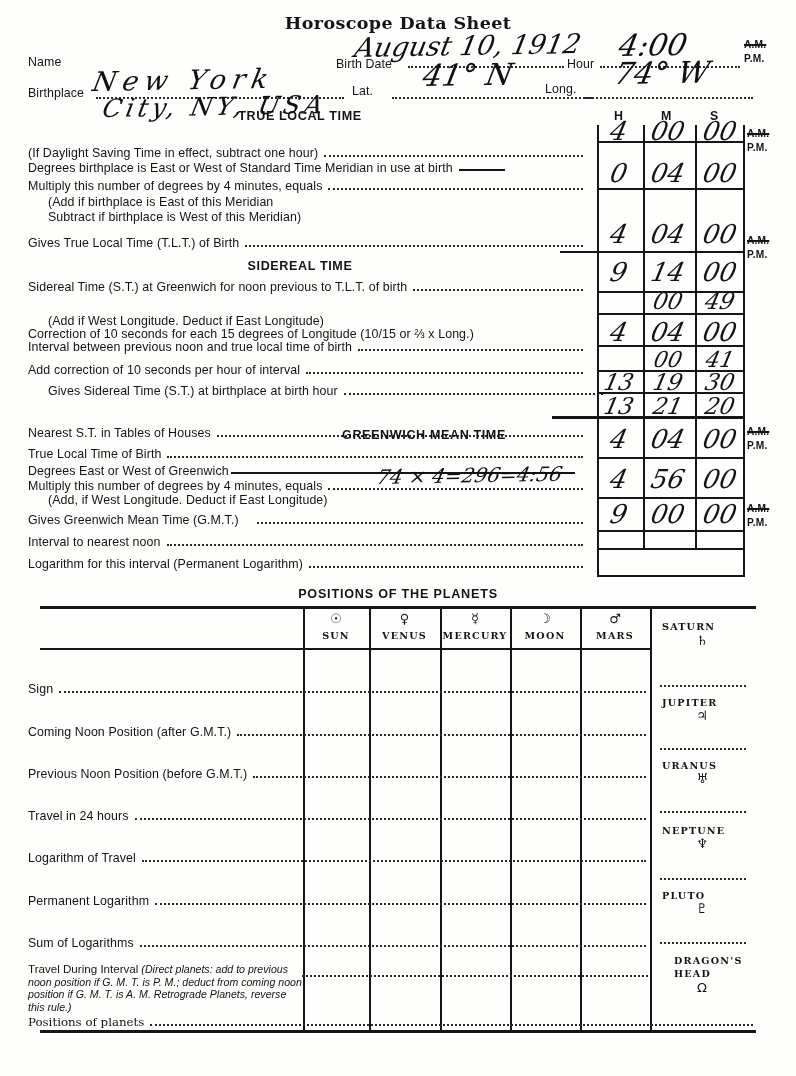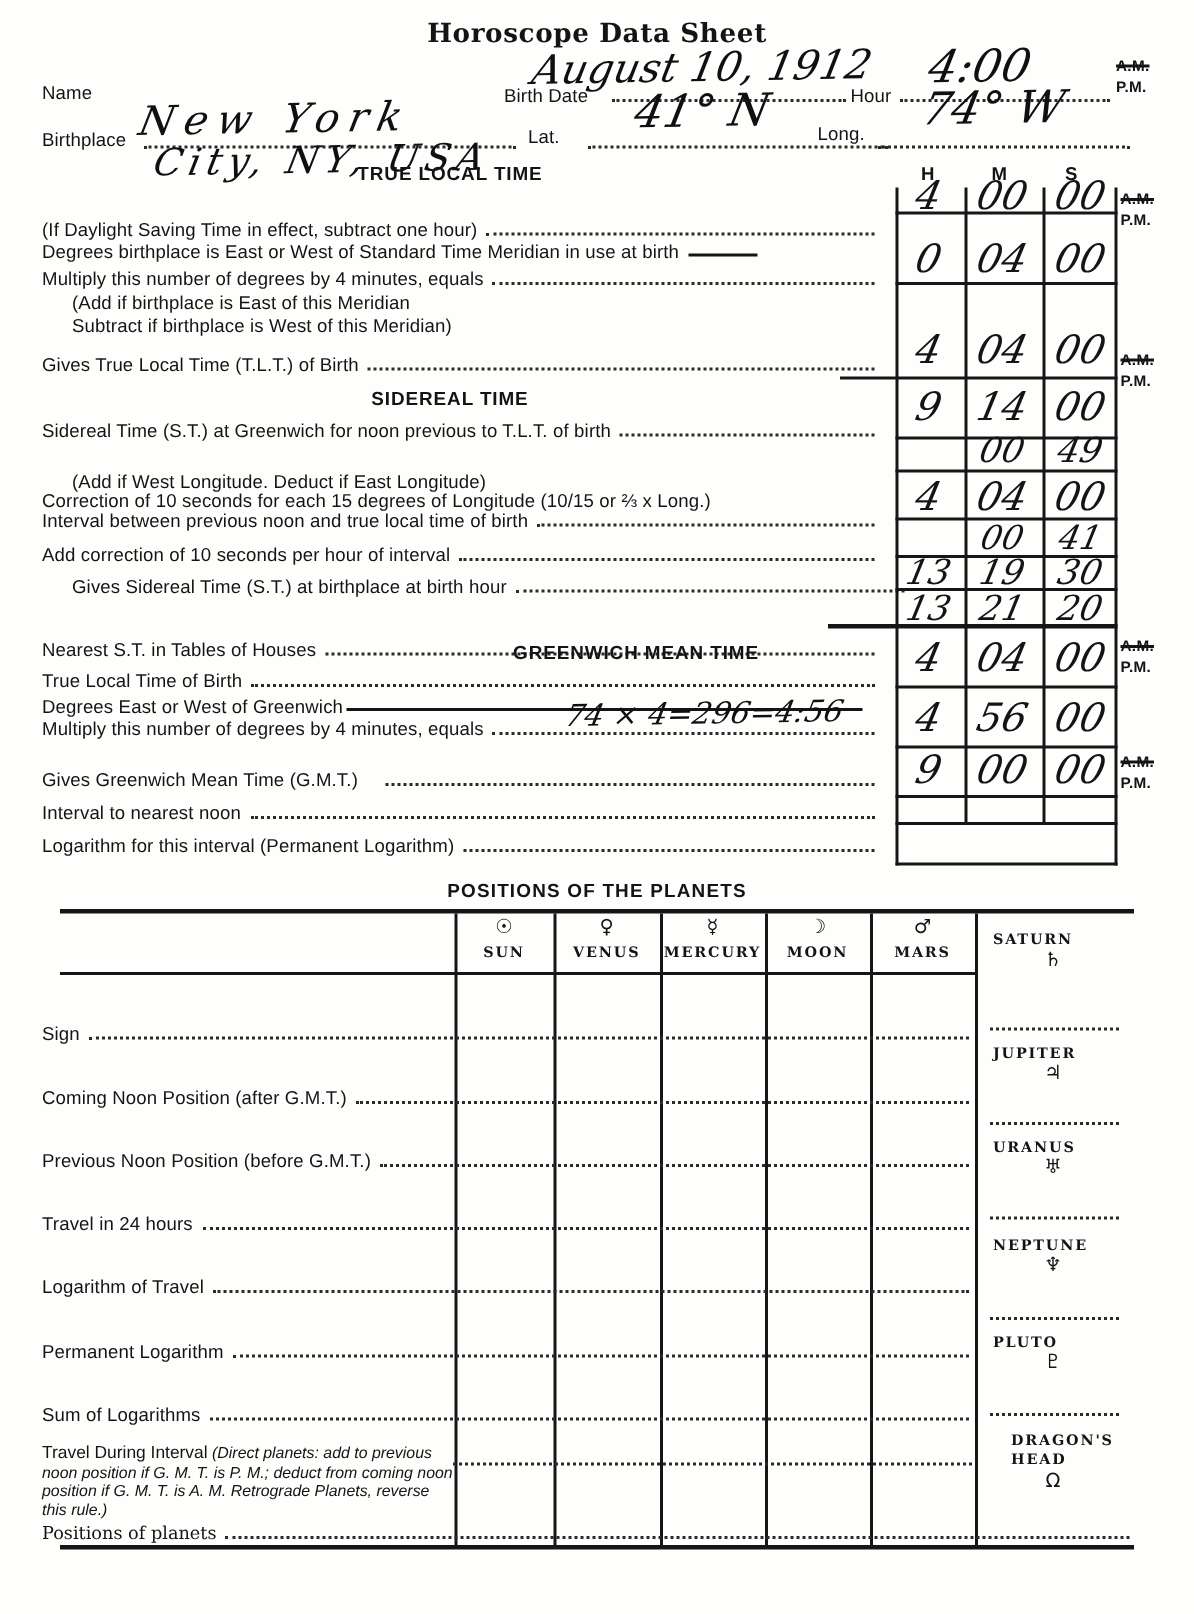--- a/index.html
+++ b/index.html
@@ -118,20 +118,21 @@
     </div>
   <div class="fline" style="left:28px;top:464px;width:549px;">
       <span class="txt lbl">Degrees East or West of Greenwich</span>
       <span class="solidleader"></span>
     </div>
   <div class="fline" style="left:28px;top:479px;width:557px;">
       <span class="txt lbl">Multiply this number of degrees by 4 minutes,  equals</span>
       <span class="leader"></span>
     </div>
   <div class="hand" style="left:375px;top:465px;font-size:20px;">74 × 4=296=4:56</div>
+  <div class="t lbl" style="left:48px;top:493px;">(Add, if West Longitude. Deduct if East Longitude)</div>
   <div class="fline" style="left:28px;top:513px;width:557px;gap:12px;">
       <span class="txt lbl">Gives Greenwich Mean Time (G.M.T.)</span>
       <span class="leader"></span>
     </div>
   <div class="fline" style="left:28px;top:535px;width:557px;">
       <span class="txt lbl">Interval to nearest noon</span>
       <span class="leader"></span>
     </div>
   <div class="fline" style="left:28px;top:557px;width:557px;">
       <span class="txt lbl">Logarithm for this interval (Permanent Logarithm)</span>

